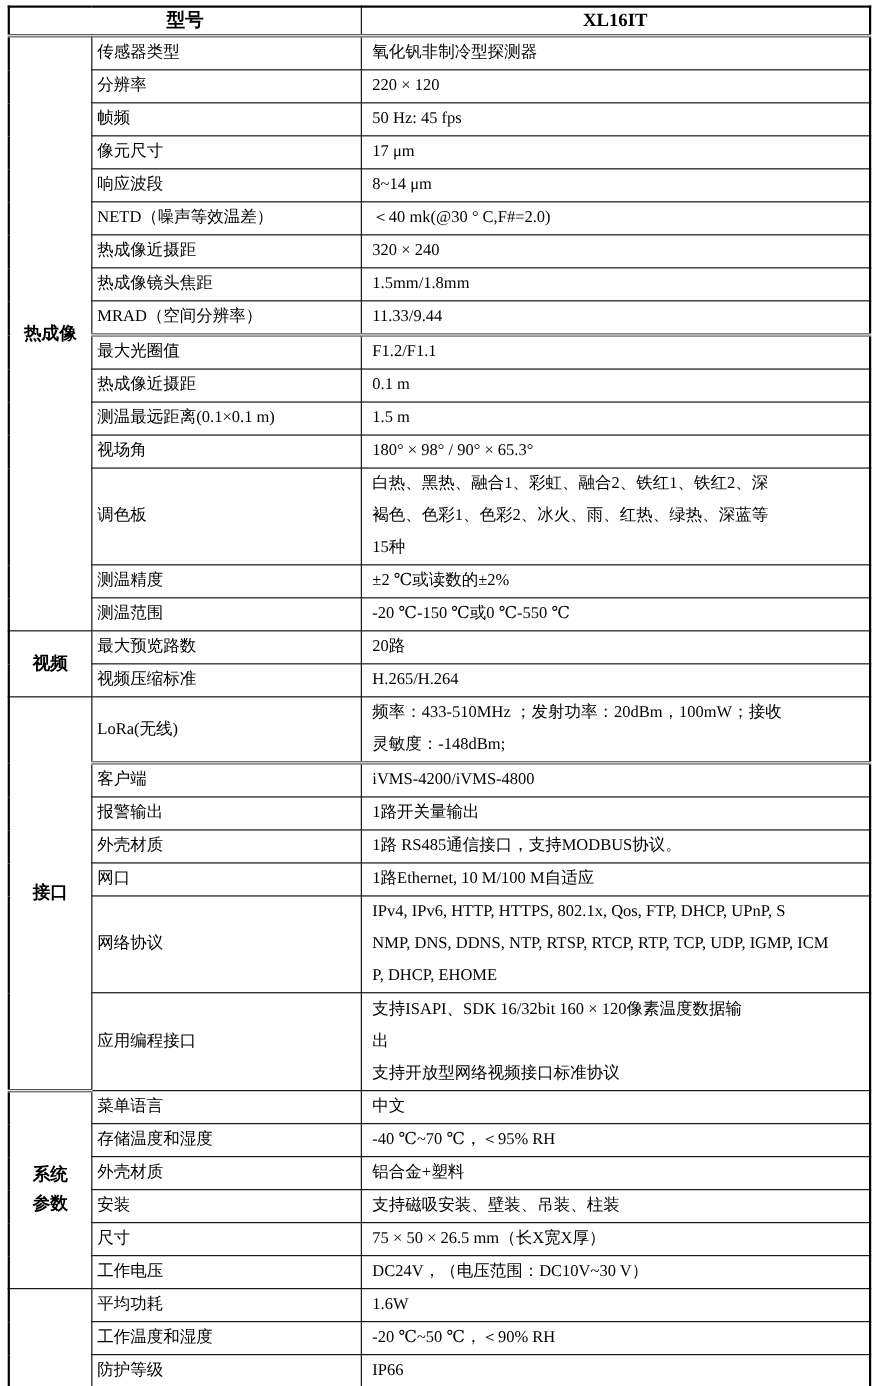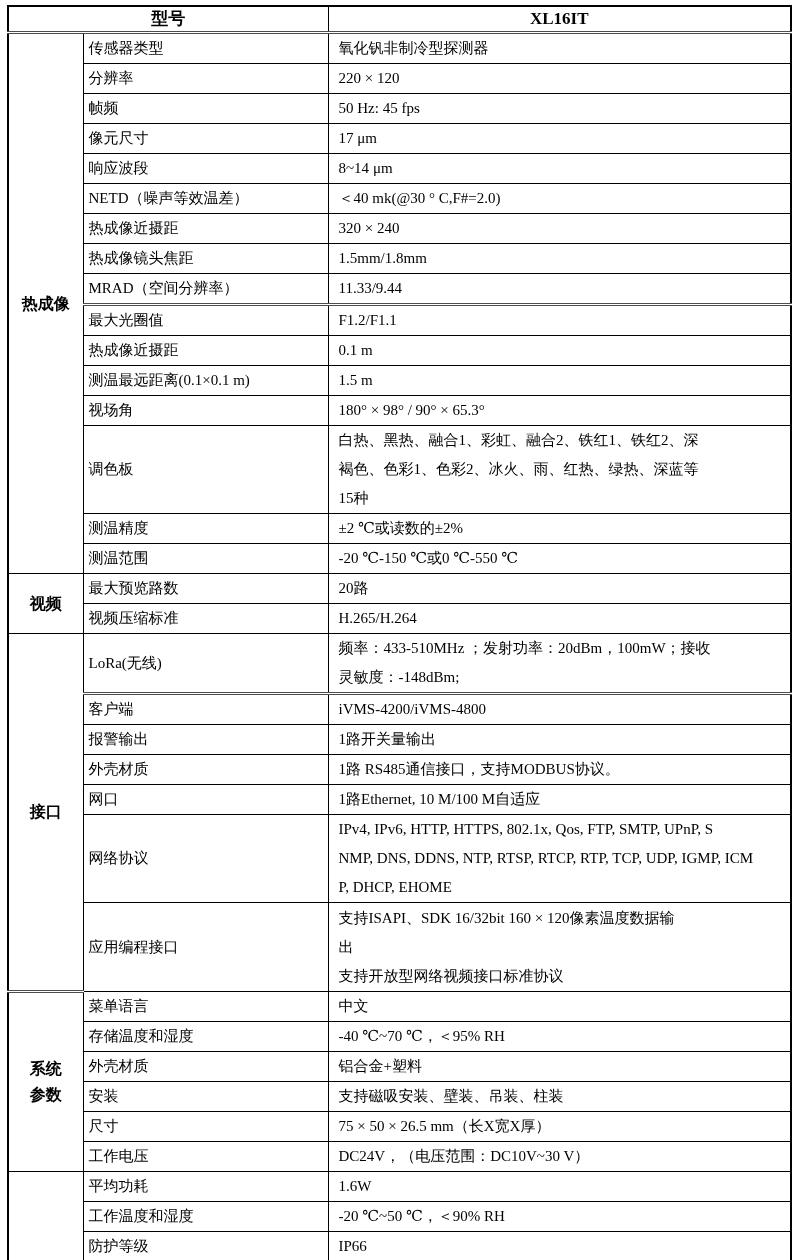--- a/index.html
+++ b/index.html
@@ -152,21 +152,21 @@
       <tr>
         <td class="label">外壳材质</td>
         <td class="value">1路 RS485通信接口，支持MODBUS协议。</td>
       </tr>
       <tr>
         <td class="label">网口</td>
         <td class="value">1路Ethernet, 10 M/100 M自适应</td>
       </tr>
       <tr class="h86">
         <td class="label">网络协议</td>
-        <td class="value"><span>IPv4, IPv6, HTTP, HTTPS, 802.1x, </span><span class="wavy">Qos</span><span>, FTP, SMTP, </span><span class="wavy">UPnP</span><span>, S
+        <td class="value"><span>IPv4, IPv6, HTTP, HTTPS, 802.1x, </span><span class="wavy">Qos</span><span>, FTP, DHCP, </span><span class="wavy">UPnP</span><span>, S
 NMP, DNS, DDNS, NTP, RTSP, RTCP, RTP, TCP, UDP, IGMP, ICM
 P, DHCP, EHOME</span></td>
       </tr>
       <tr class="h89">
         <td class="label">应用编程接口</td>
         <td class="value">支持ISAPI、SDK 16/32bit 160 × 120像素温度数据输
 出
 支持开放型网络视频接口标准协议</td>
       </tr>
       <tr>

